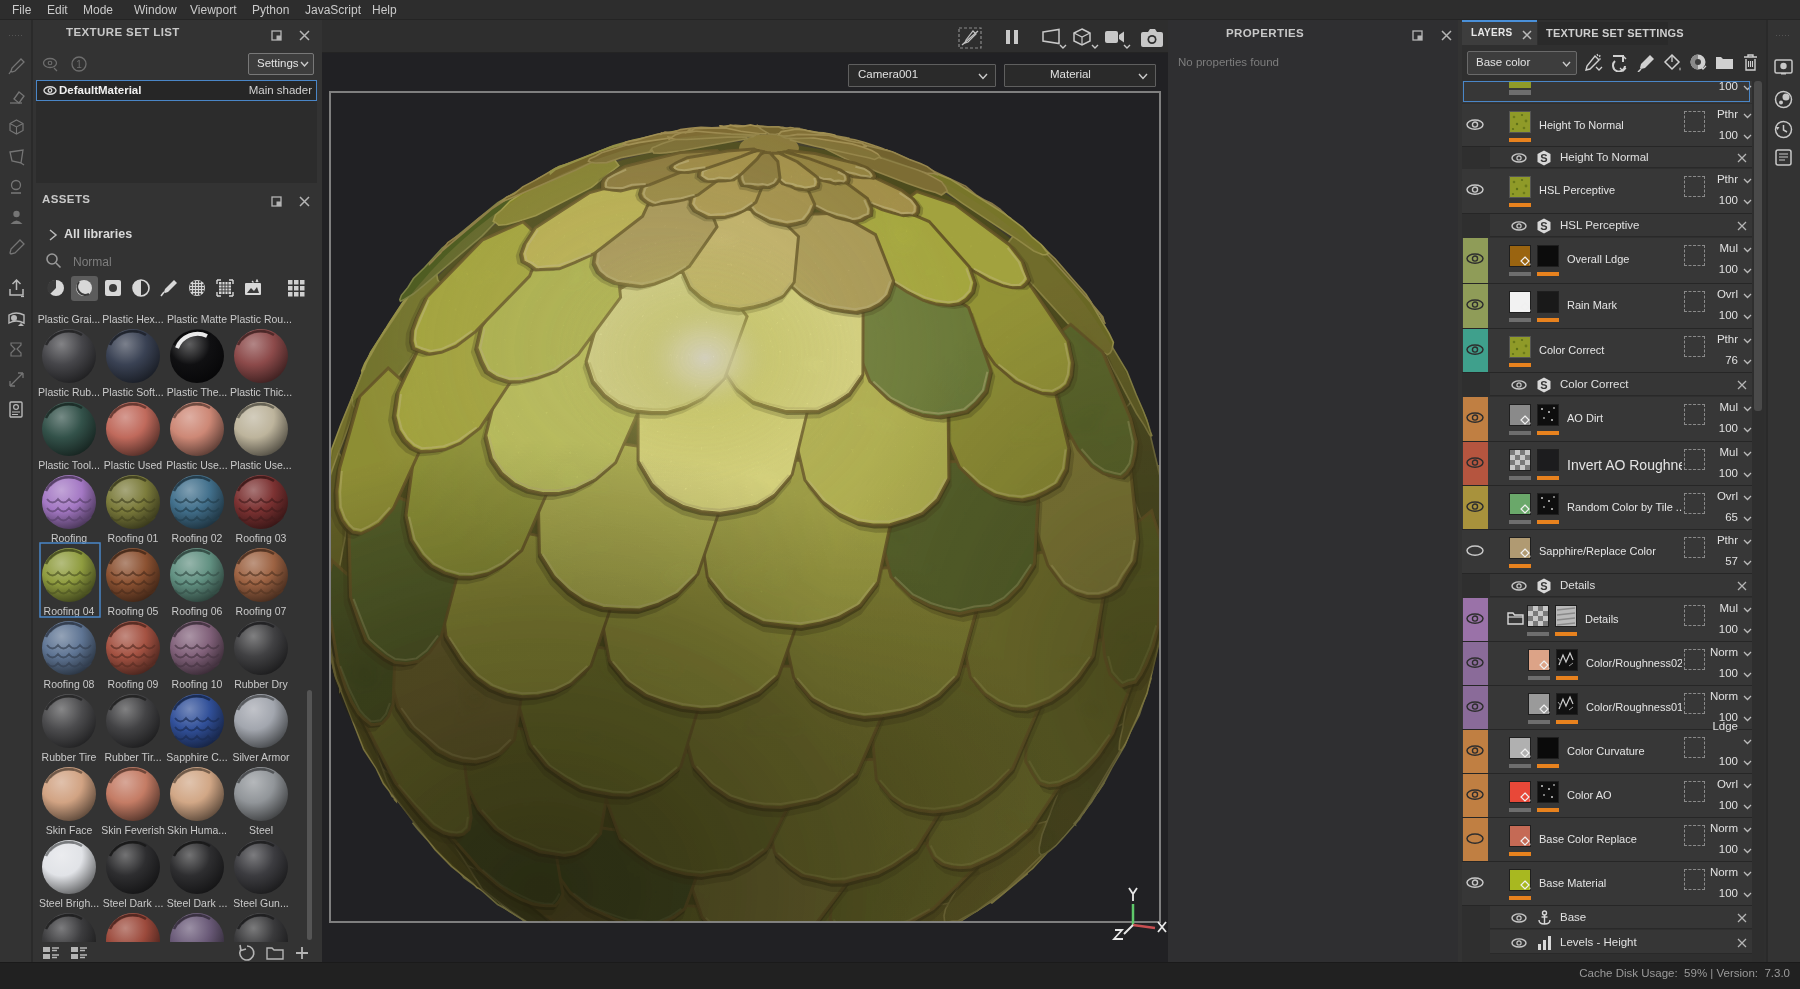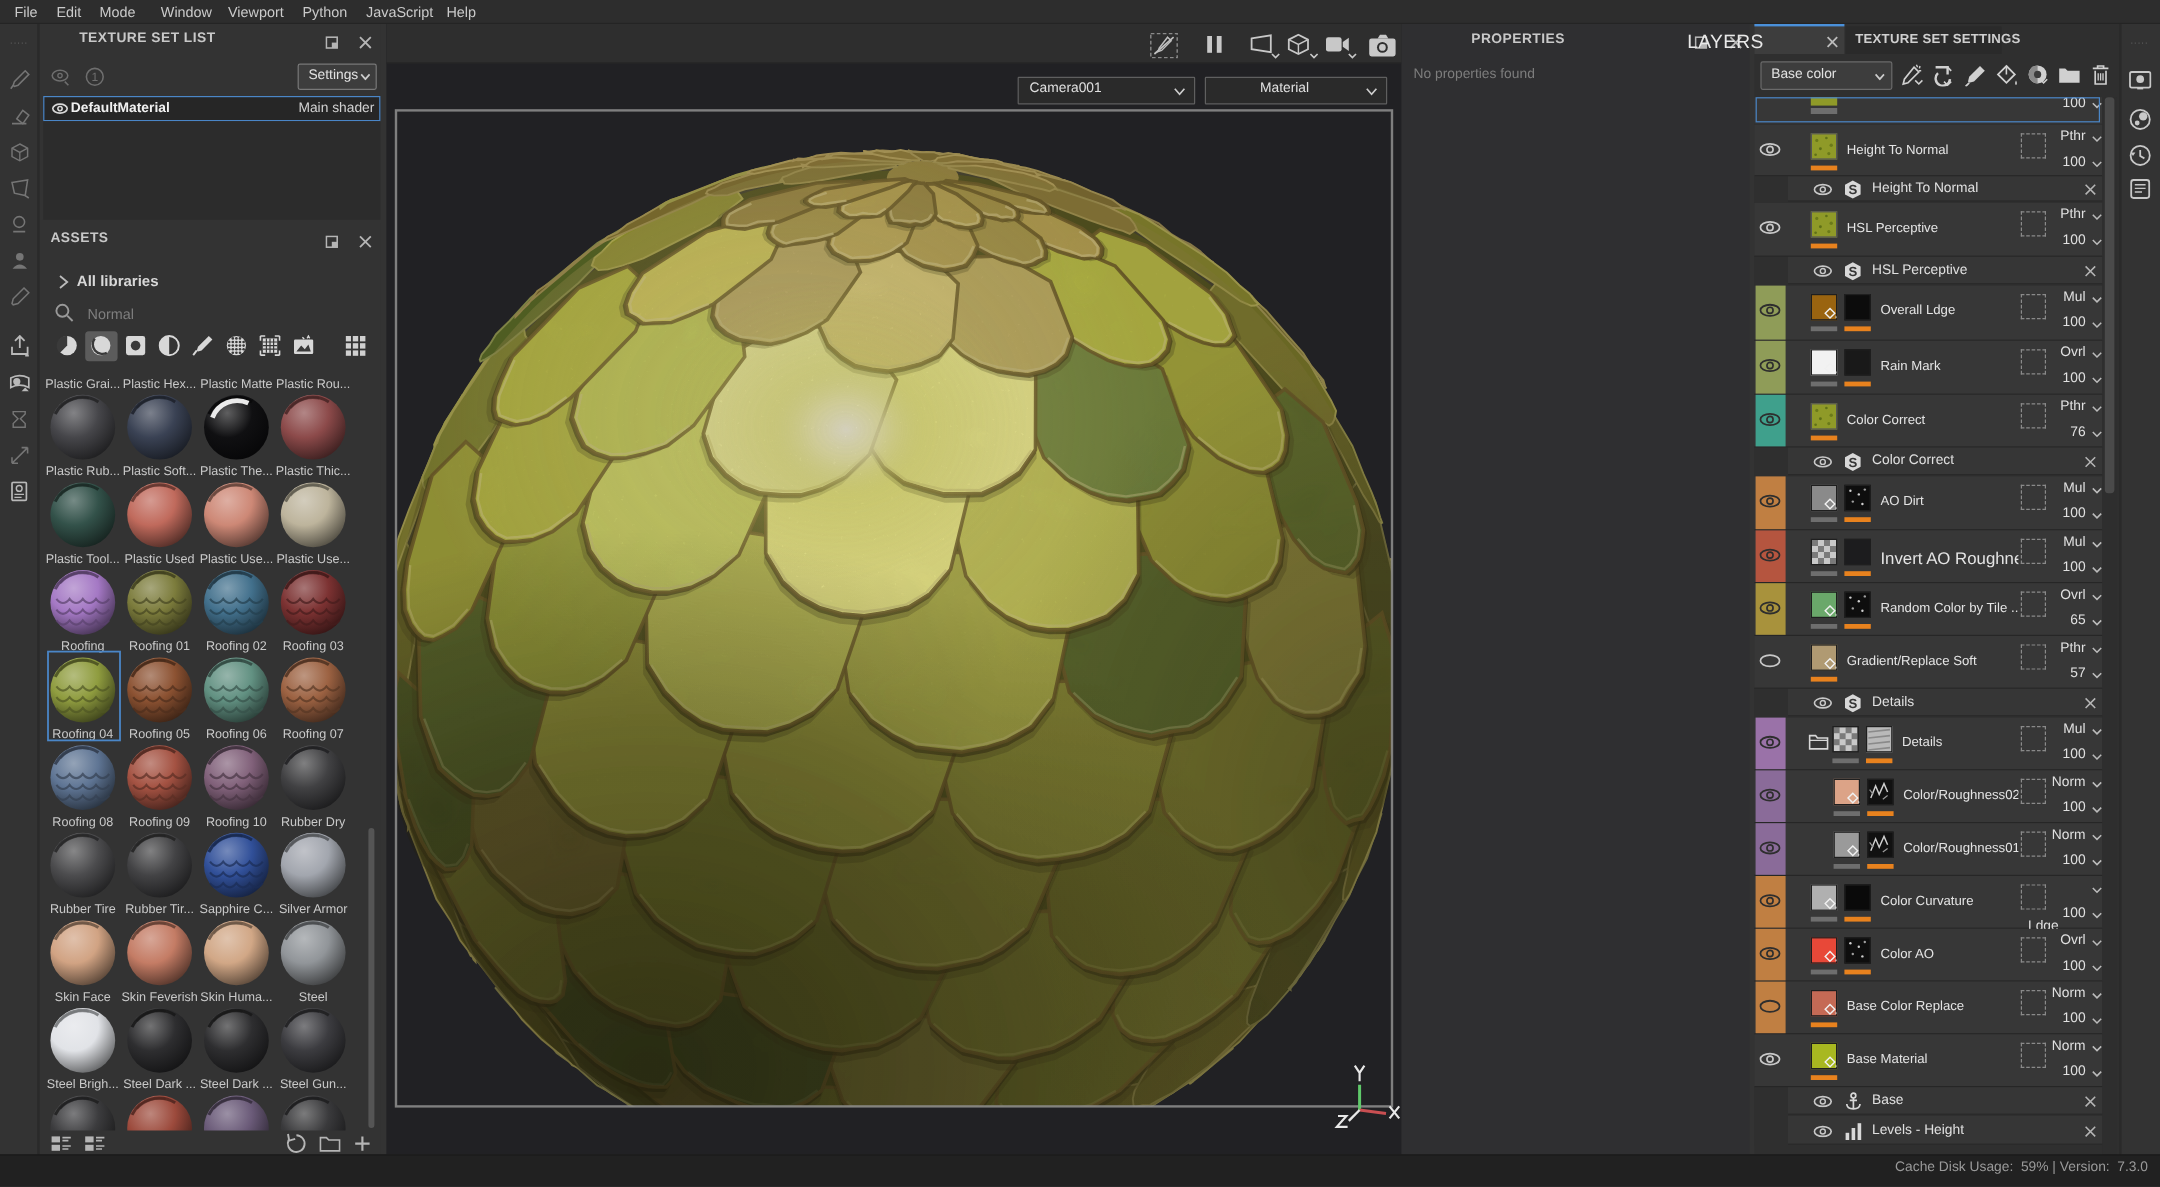--- a/index.html
+++ b/index.html
@@ -961,21 +961,21 @@
     <svg style="position:absolute;left:1412px;top:30px;" width="11" height="11" viewBox="0 0 11 11">
       <rect x="1" y="1" width="9" height="9" fill="none" stroke="#b5b5b5" stroke-width="1.3"></rect>
       <rect x="5.5" y="5.5" width="4.5" height="4.5" fill="#b5b5b5"></rect>
     </svg>
     <svg style="position:absolute;left:1441px;top:30px;" width="11" height="11" viewBox="0 0 11 11">
       <path d="M1 1 L10 10 M10 1 L1 10" stroke="#b5b5b5" stroke-width="1.5"></path>
     </svg>
     <div style="position:absolute;left:1178px;top:56px;font-size:11.5px;color:#7d7d7d;font-weight:400;white-space:nowrap;">No properties found</div>
     <div style="position:absolute;left:1462px;top:20px;width:304px;height:942px;background:#2f2f2f;"></div>
     <div style="position:absolute;left:1462px;top:20px;width:75px;height:25px;background:#3d3d3d;border-top:2px solid #4a90d9;"></div>
-    <div style="position:absolute;left:1406px;top:27px;font-size:16px;color:#e8e8e8;font-weight:400;white-space:nowrap;letter-spacing:0.3px;">LAYERS</div>
+    <div style="position:absolute;left:1471px;top:27px;font-size:10px;color:#e8e8e8;font-weight:700;white-space:nowrap;letter-spacing:0.3px;">LAYERS</div>
     <svg style="position:absolute;left:1522px;top:30px;" width="10" height="10" viewBox="0 0 10 10">
       <path d="M1 1 L9 9 M9 1 L1 9" stroke="#bbbbbb" stroke-width="1.5"></path>
     </svg>
     <div style="position:absolute;left:1538px;top:22px;width:130px;height:23px;background:#2a2a2a;"></div>
     <div style="position:absolute;left:1546px;top:27px;font-size:11px;color:#cfcfcf;font-weight:700;white-space:nowrap;letter-spacing:0.2px;">TEXTURE SET SETTINGS</div>
     <div style="position:absolute;left:1467px;top:51px;width:110px;height:24px;background:#3d3d3d;border:1px solid #6a6a6a;border-radius:2px;"></div>
     <div style="position:absolute;left:1476px;top:56px;font-size:11.5px;color:#e2e2e2;font-weight:400;white-space:nowrap;">Base color</div>
     <svg style="position:absolute;left:1562px;top:61px;" width="9" height="6.3" viewBox="0 0 9 6.3">
       <path d="M1 1 L4.5 4.95 L8 1" fill="none" stroke="#cccccc" stroke-width="1.4"></path>
     </svg>
@@ -1272,21 +1272,21 @@
     <svg style="position:absolute;left:1466px;top:544.4px;" width="18" height="13" viewBox="0 0 18 13">
       <ellipse cx="9" cy="6.6" rx="8" ry="4.64" fill="none" stroke="#c8c8c8" stroke-width="1.5"></ellipse>
     </svg>
     <div style="position:absolute;left:1509px;top:537px;width:22px;height:22px;background:#b09a72;border:1px solid #1f1f1f;">
       <svg width="20" height="20" style="position:absolute;right:-2px;bottom:-2px;">
         <path d="M13 9 L17 13 L13 17 L9 13 Z" fill="none" stroke="#f0f0f0" stroke-width="1.2"></path>
         <path d="M18 15 q1 1.5 0 2.5 q-1 -1 0 -2.5" fill="#f0f0f0"></path>
       </svg>
     </div>
     <div style="position:absolute;left:1509px;top:564px;width:22px;height:4px;background:#e8821e;"></div>
-    <div style="position:absolute;left:1539px;top:545px;width:143px;overflow:hidden;font-size:11px;color:#e4e4e4;white-space:nowrap;">Gradient/Replace Soft</div>
+    <div style="position:absolute;left:1539px;top:545px;width:143px;overflow:hidden;font-size:11px;color:#e4e4e4;white-space:nowrap;">Sapphire/Replace Color</div>
     <div style="position:absolute;left:1684px;top:537px;width:21px;height:21px;border:1px dashed #8a8a8a;"></div>
     <div style="position:absolute;left:1690px;top:534px;width:48px;text-align:right;font-size:11.5px;color:#e0e0e0;">Pthr</div>
     <svg style="position:absolute;left:1743px;top:539px;" width="9" height="6" viewBox="0 0 9 6">
       <path d="M1 1 L4.5 4.5 L8 1" fill="none" stroke="#bbbbbb" stroke-width="1.3"></path>
     </svg>
     <div style="position:absolute;left:1690px;top:555px;width:48px;text-align:right;font-size:11.5px;color:#e0e0e0;">57</div>
     <svg style="position:absolute;left:1743px;top:560px;" width="9" height="6" viewBox="0 0 9 6">
       <path d="M1 1 L4.5 4.5 L8 1" fill="none" stroke="#bbbbbb" stroke-width="1.3"></path>
     </svg>
     <div style="position:absolute;left:1462px;top:574px;width:290px;height:24px;background:#2f2f2f;"></div>
@@ -1395,21 +1395,21 @@
       <svg width="20" height="20" style="position:absolute;right:-2px;bottom:-2px;">
         <path d="M13 9 L17 13 L13 17 L9 13 Z" fill="none" stroke="#f0f0f0" stroke-width="1.2"></path>
         <path d="M18 15 q1 1.5 0 2.5 q-1 -1 0 -2.5" fill="#f0f0f0"></path>
       </svg>
     </div>
     <div style="position:absolute;left:1509px;top:764px;width:22px;height:4px;background:#6e6e6e;"></div>
     <div style="position:absolute;left:1537px;top:737px;width:22px;height:22px;background:#0a0a0a;border:1px solid #1f1f1f;"></div>
     <div style="position:absolute;left:1537px;top:764px;width:22px;height:4px;background:#e8821e;"></div>
     <div style="position:absolute;left:1567px;top:745px;width:115px;overflow:hidden;font-size:11px;color:#e4e4e4;white-space:nowrap;">Color Curvature</div>
     <div style="position:absolute;left:1684px;top:737px;width:21px;height:21px;border:1px dashed #8a8a8a;"></div>
-    <div style="position:absolute;left:1690px;top:766px;width:48px;font-size:11.5px;color:#e0e0e0;">Ldge</div>
+    <div style="position:absolute;left:1690px;top:720px;width:48px;text-align:right;font-size:11.5px;color:#e0e0e0;">Ldge</div>
     <svg style="position:absolute;left:1743px;top:739px;" width="9" height="6" viewBox="0 0 9 6">
       <path d="M1 1 L4.5 4.5 L8 1" fill="none" stroke="#bbbbbb" stroke-width="1.3"></path>
     </svg>
     <div style="position:absolute;left:1690px;top:755px;width:48px;text-align:right;font-size:11.5px;color:#e0e0e0;">100</div>
     <svg style="position:absolute;left:1743px;top:760px;" width="9" height="6" viewBox="0 0 9 6">
       <path d="M1 1 L4.5 4.5 L8 1" fill="none" stroke="#bbbbbb" stroke-width="1.3"></path>
     </svg>
     <div style="position:absolute;left:1462px;top:774px;width:290px;height:44px;background:#373737;border-bottom:1px solid #262626;"></div>
     <div style="position:absolute;left:1463px;top:774px;width:25px;height:43px;background:#c07f42;"></div>
     <svg style="position:absolute;left:1466px;top:788.4px;" width="18" height="13" viewBox="0 0 18 13">

